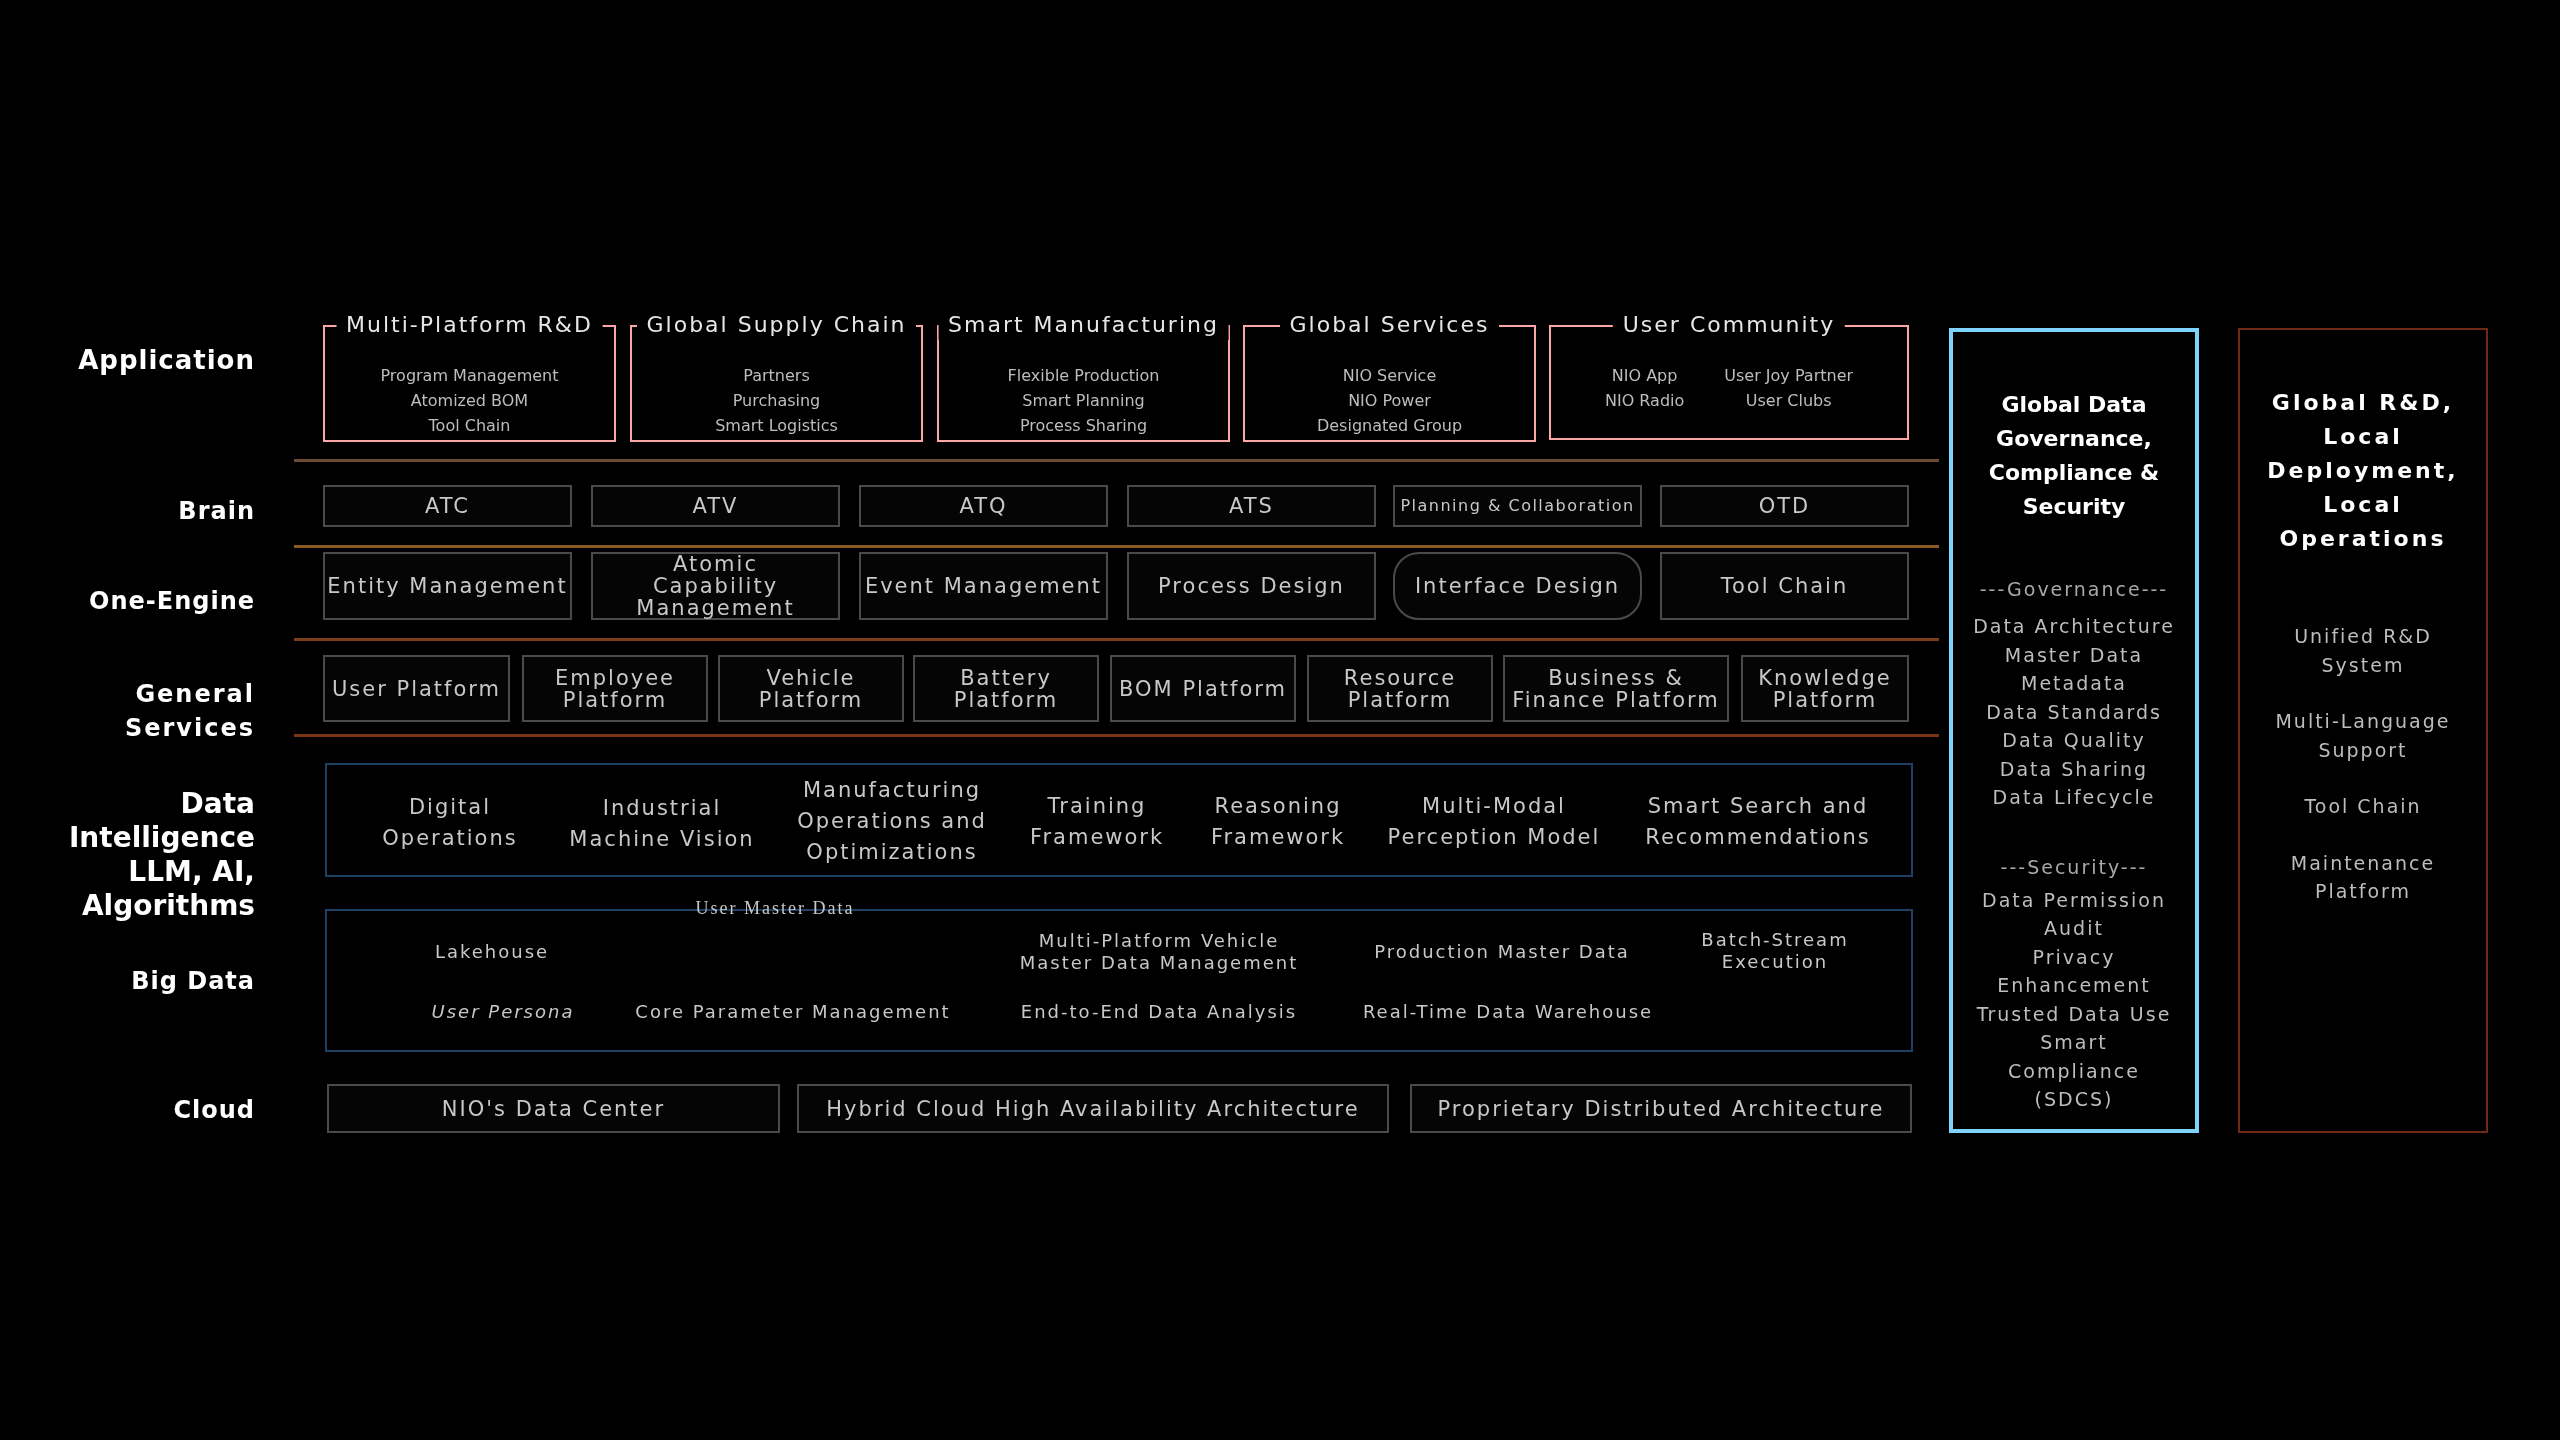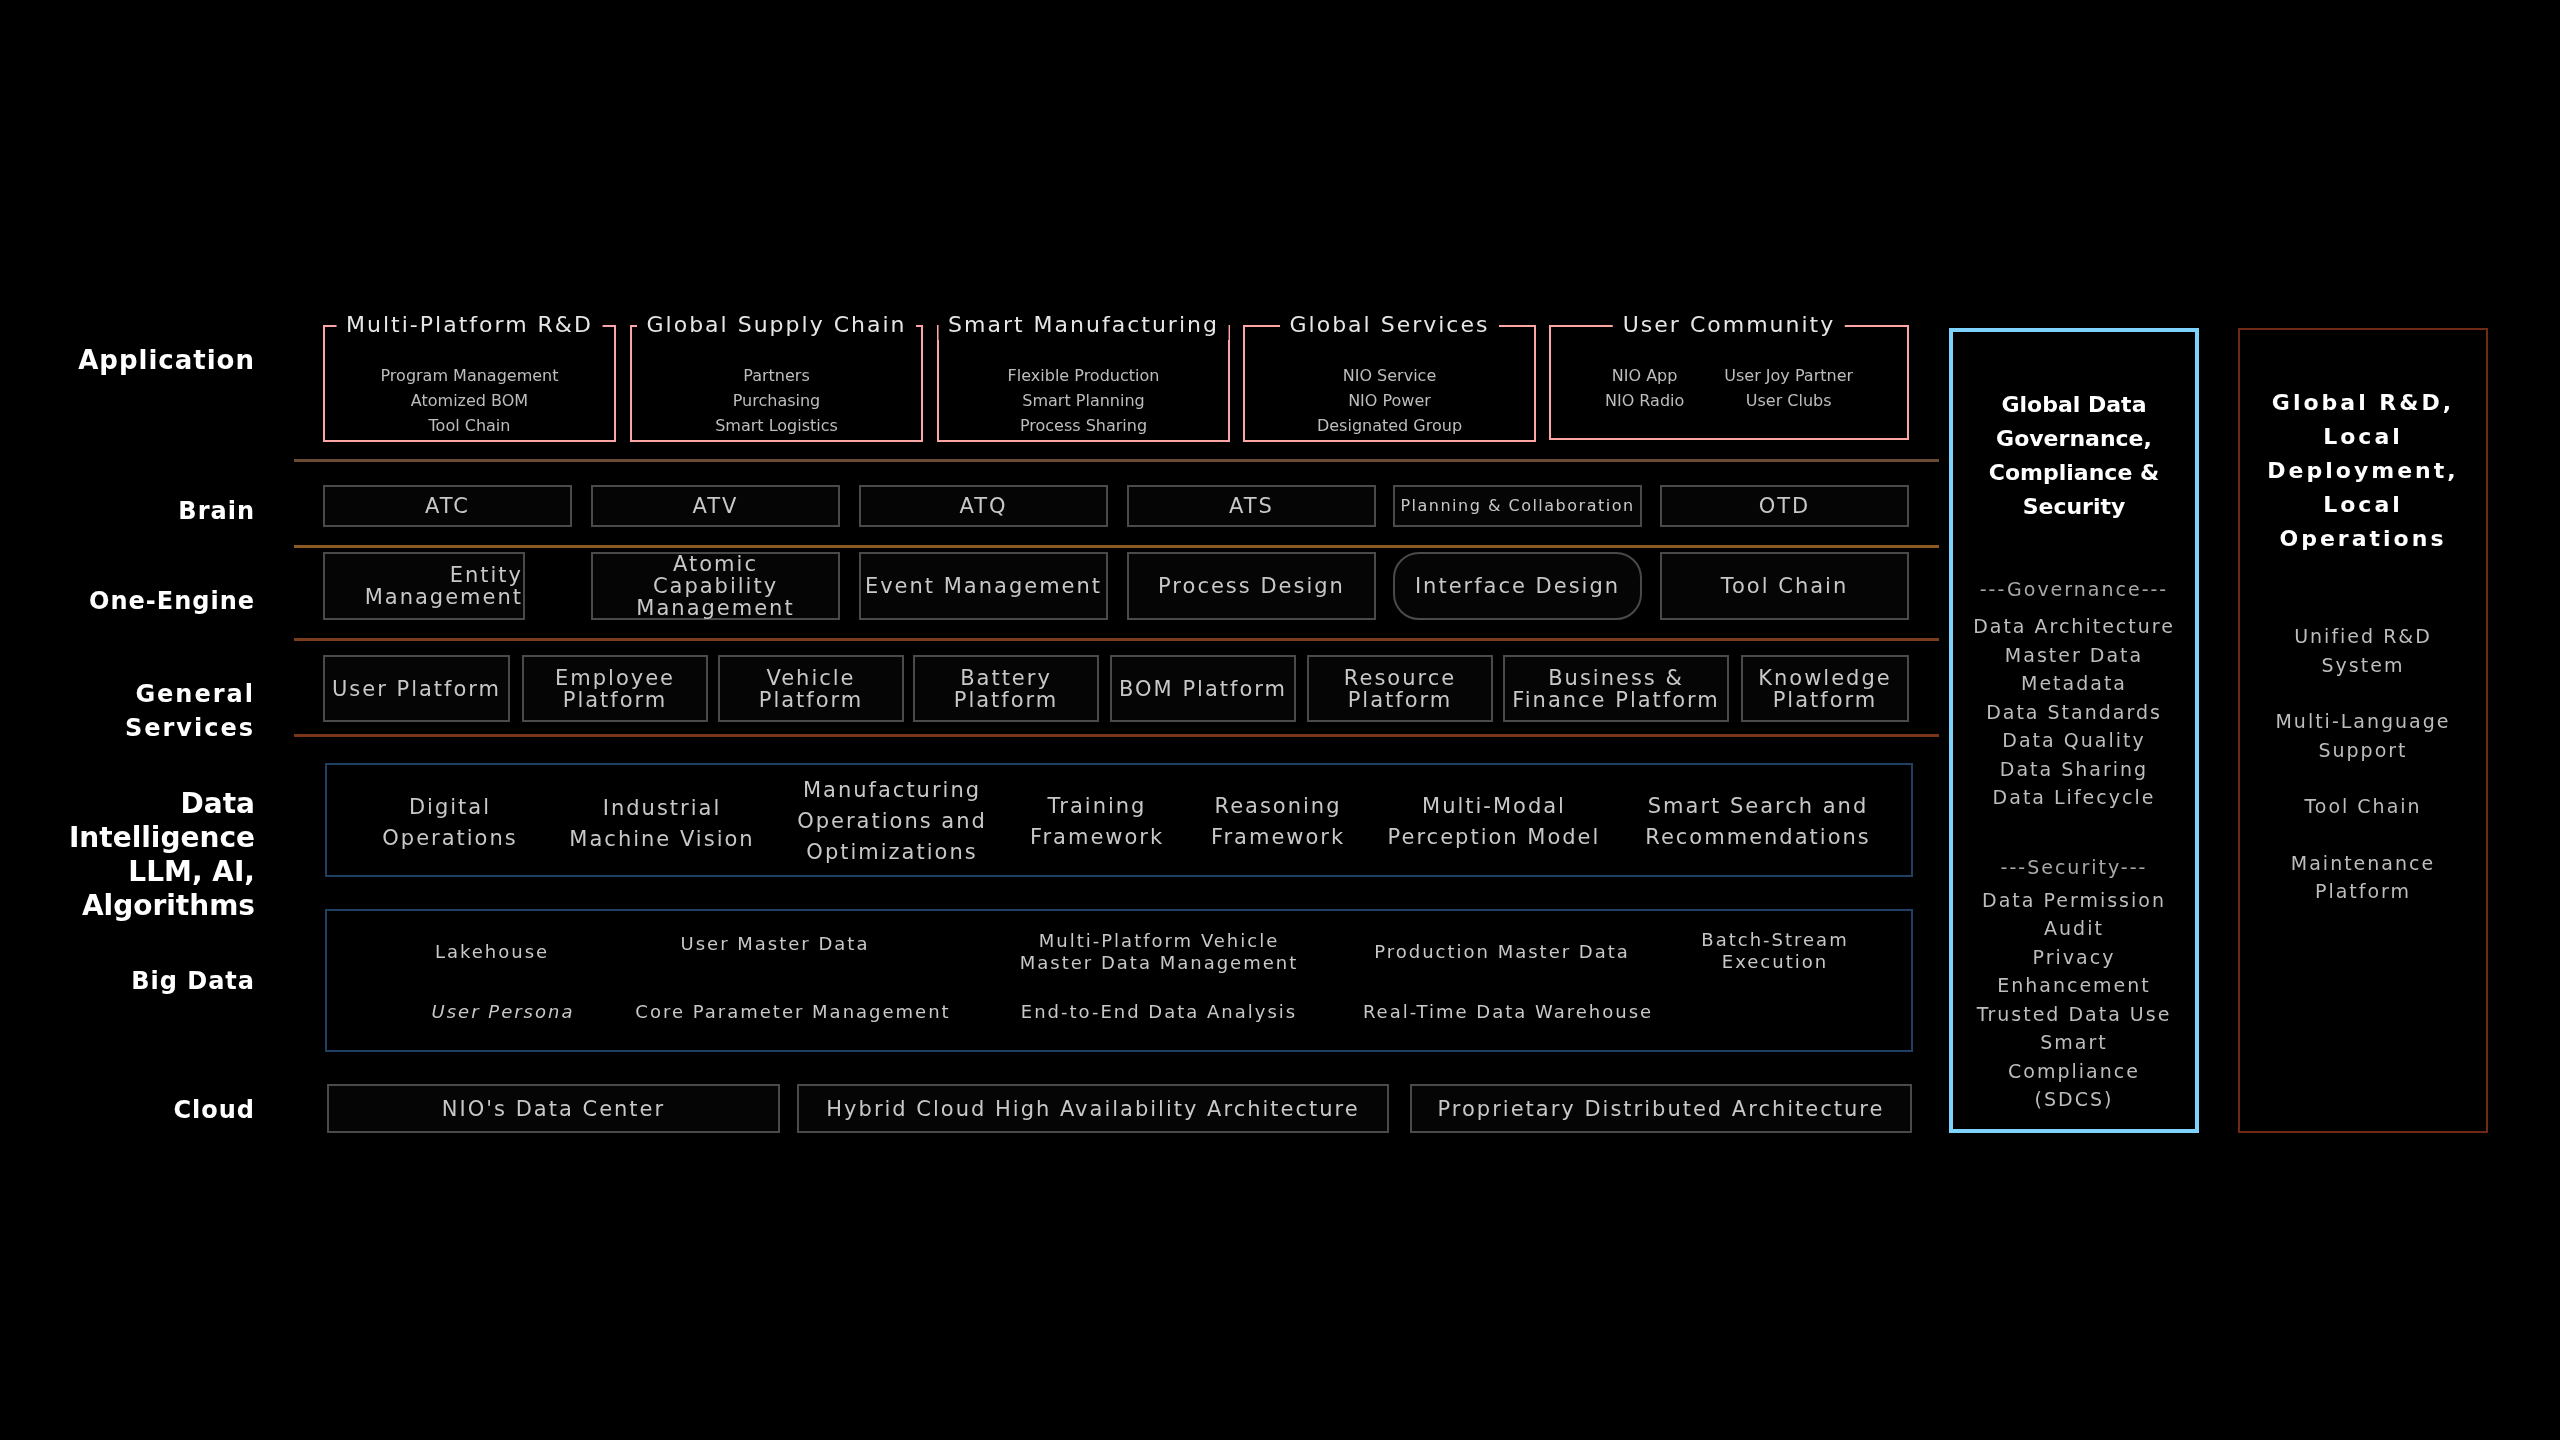--- a/index.html
+++ b/index.html
@@ -117,21 +117,21 @@
 <div class="divider" style="top:638px;background:#7a3e1e;"></div>
 <div class="divider" style="top:734px;background:#7a3418;"></div>
 
 <div class="box" style="left:323px;top:485px;width:249px;height:42px;">ATC</div>
 <div class="box" style="left:591px;top:485px;width:249px;height:42px;">ATV</div>
 <div class="box" style="left:859px;top:485px;width:249px;height:42px;">ATQ</div>
 <div class="box" style="left:1127px;top:485px;width:249px;height:42px;">ATS</div>
 <div class="box" style="left:1393px;top:485px;width:249px;height:42px;font-size:16px;letter-spacing:1.5px;">Planning &amp; Collaboration</div>
 <div class="box" style="left:1660px;top:485px;width:249px;height:42px;">OTD</div>
 
-<div class="box" style="left:323px;top:552px;width:202px;height:68px;text-align:right;">Entity Management</div>
+<div class="box" style="left:323px;top:552px;width:249px;height:68px;text-align:right;">Entity Management</div>
 <div class="box" style="left:591px;top:552px;width:249px;height:68px;padding:0 16px;">Atomic Capability Management</div>
 <div class="box" style="left:859px;top:552px;width:249px;height:68px;">Event Management</div>
 <div class="box" style="left:1127px;top:552px;width:249px;height:68px;">Process Design</div>
 <div class="box" style="left:1393px;top:552px;width:249px;height:68px;border-radius:26px;">Interface Design</div>
 <div class="box" style="left:1660px;top:552px;width:249px;height:68px;">Tool Chain</div>
 
 <div class="box" style="left:323px;top:655px;width:187px;height:67px;">User Platform</div>
 <div class="box" style="left:522px;top:655px;width:186px;height:67px;padding:0 40px;">Employee Platform</div>
 <div class="box" style="left:718px;top:655px;width:186px;height:67px;padding:0 44px;">Vehicle Platform</div>
 <div class="box" style="left:913px;top:655px;width:186px;height:67px;padding:0 44px;">Battery Platform</div>
@@ -166,21 +166,21 @@
   <div>Multi-Modal</div>
   <div>Perception Model</div>
 </div>
 <div class="di-item" style="left:1758px;top:791px;">
   <div>Smart Search and</div>
   <div>Recommendations</div>
 </div>
 
 <div class="group-box" style="top:909px;height:143px;"></div>
 <div class="bd-item" style="left:492px;top:952px;">Lakehouse</div>
-<div class="bd-item" style="left:775px;top:944px;">User Master Data</div>
+<div class="bd-item" style="left:775px;top:908px;font-family:Liberation Serif, serif;">User Master Data</div>
 <div class="bd-item" style="left:1159px;top:952px;white-space:normal;width:320px;">Multi-Platform Vehicle Master Data Management</div>
 <div class="bd-item" style="left:1502px;top:952px;">Production Master Data</div>
 <div class="bd-item" style="left:1775px;top:951px;white-space:normal;width:190px;">Batch-Stream Execution</div>
 <div class="bd-item" style="left:503px;top:1012px;font-style:italic;">User Persona</div>
 <div class="bd-item" style="left:793px;top:1012px;">Core Parameter Management</div>
 <div class="bd-item" style="left:1159px;top:1012px;">End-to-End Data Analysis</div>
 <div class="bd-item" style="left:1508px;top:1012px;">Real-Time Data Warehouse</div>
 
 <div class="box" style="left:327px;top:1084px;width:453px;height:49px;">NIO's Data Center</div>
 <div class="box" style="left:797px;top:1084px;width:592px;height:49px;">Hybrid Cloud High Availability Architecture</div>

